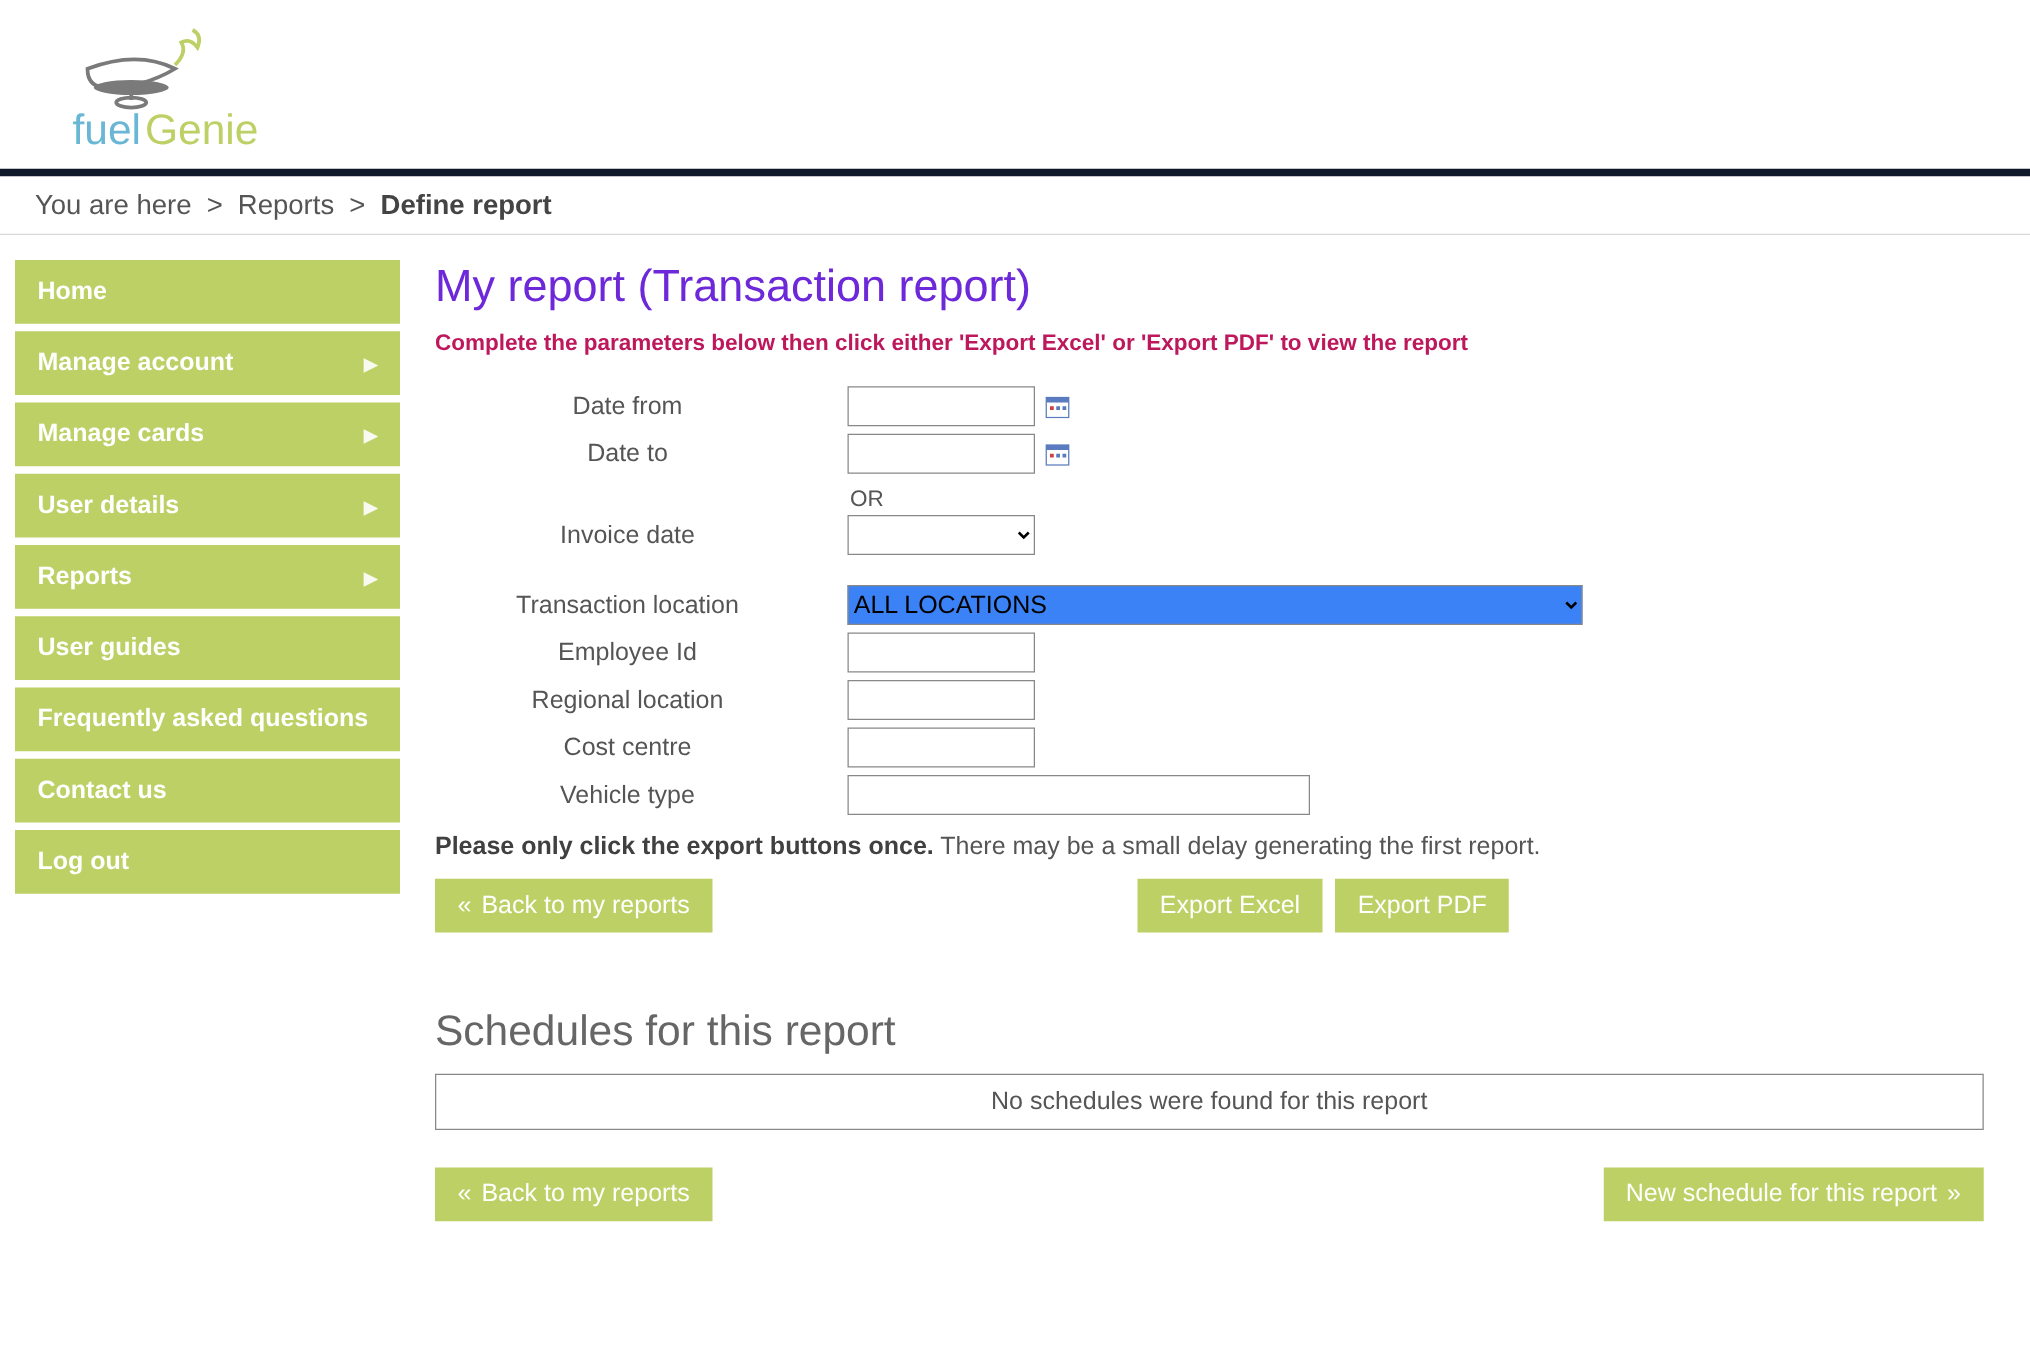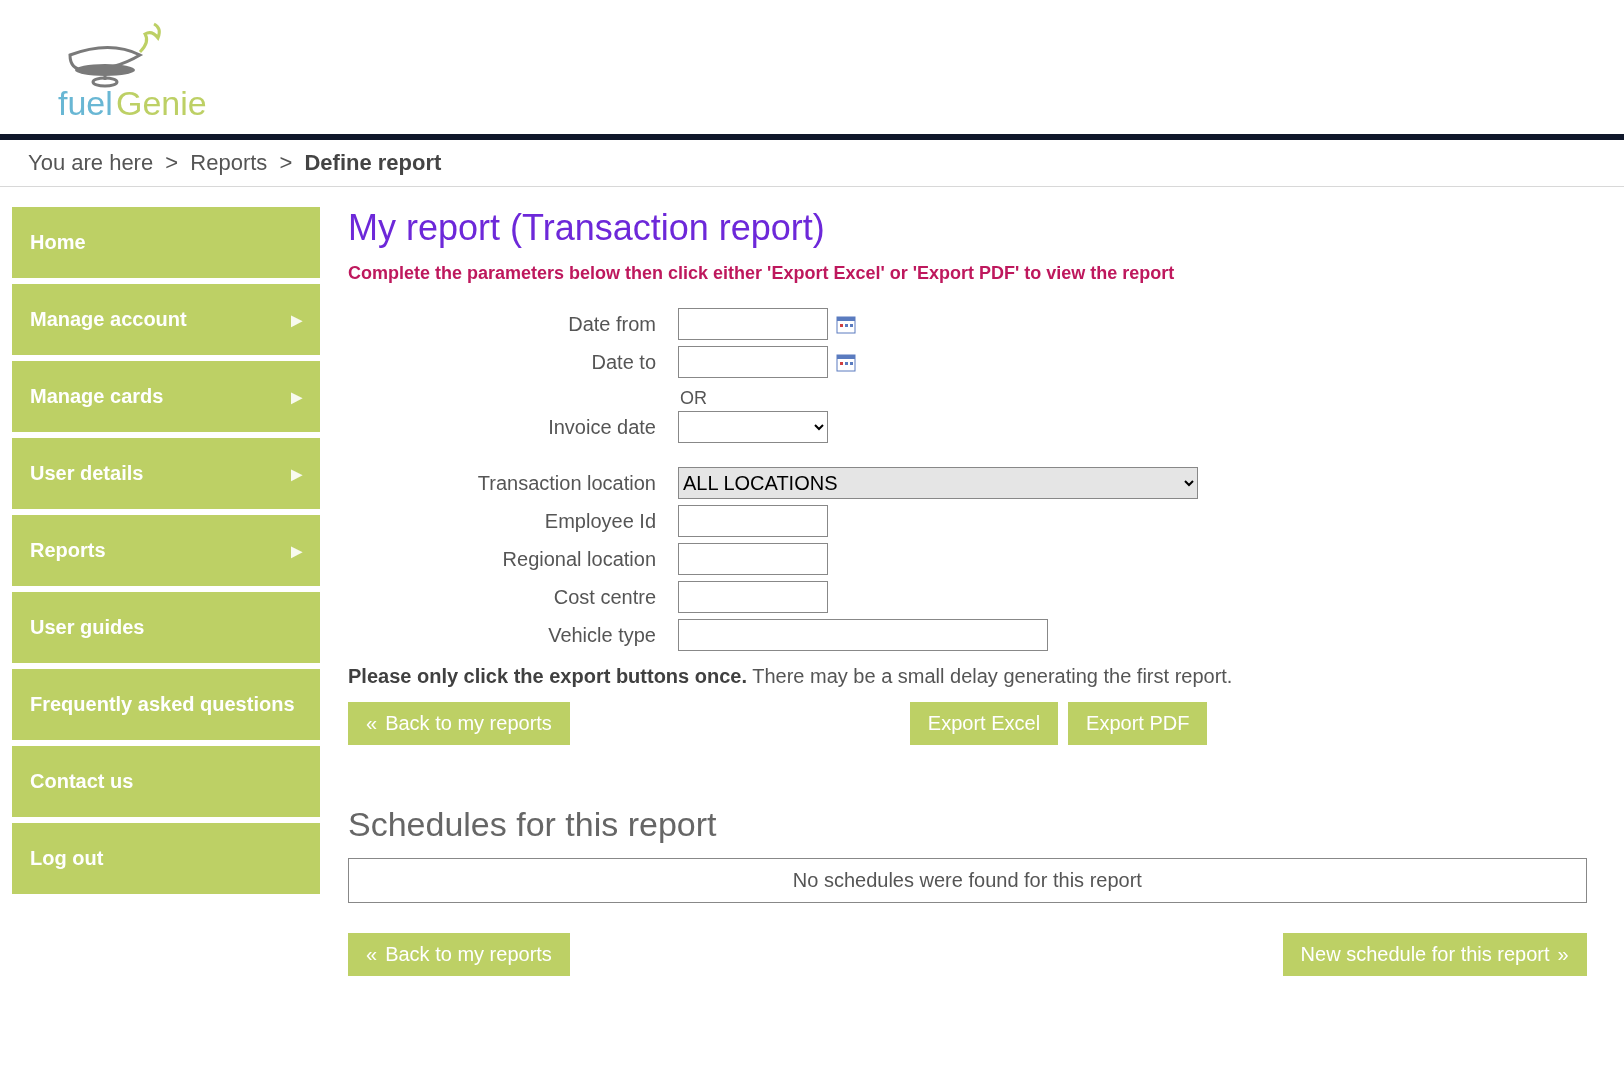--- a/index.html
+++ b/index.html
@@ -33,21 +33,21 @@
   }
   .sidebar {
     width: 308px;
     flex: 0 0 308px;
   }
   .nav-item {
     background: #bdd065;
     color: #fff;
     font-size: 20px;
     font-weight: bold;
-    padding: 24px 18px;
+    padding: 14px 18px;
     margin-bottom: 6px;
     display: flex;
     align-items: center;
     justify-content: space-between;
     cursor: pointer;
   }
   .nav-item .chev {
     font-size: 14px;
     opacity: .9;
     margin-left:6px;
@@ -68,21 +68,21 @@
     font-weight: 600;
     margin-bottom: 24px;
   }
   .form-row {
     display: flex;
     align-items: center;
     margin-bottom: 6px;
   }
   .form-row .lbl {
     width: 330px;
-    text-align: right;
+    text-align: center;
     padding-right: 22px;
     font-size: 20px;
     color: #555;
   }
   .form-row .ctrl {
     display:flex;
     align-items:center;
     gap:8px;
   }
   input[type=text].short {
@@ -93,25 +93,25 @@
     font-size: 18px;
   }
   select.short {
     width: 150px;
     height: 32px;
     border: 1px solid #888;
     font-size:18px;
     background:#fff;
   }
   select.wide {
-    width: 520px;
+    width: 588px;
     height: 32px;
     border: 1px solid #888;
     font-size: 20px;
-    background:#e5e5e5;
+    background:#3b82f6;
   }
   input[type=text].med {
     width: 370px;
     height: 32px;
     border: 1px solid #888;
     padding:2px 6px;
     font-size:18px;
   }
   .or-text {
     margin-left: 330px;

